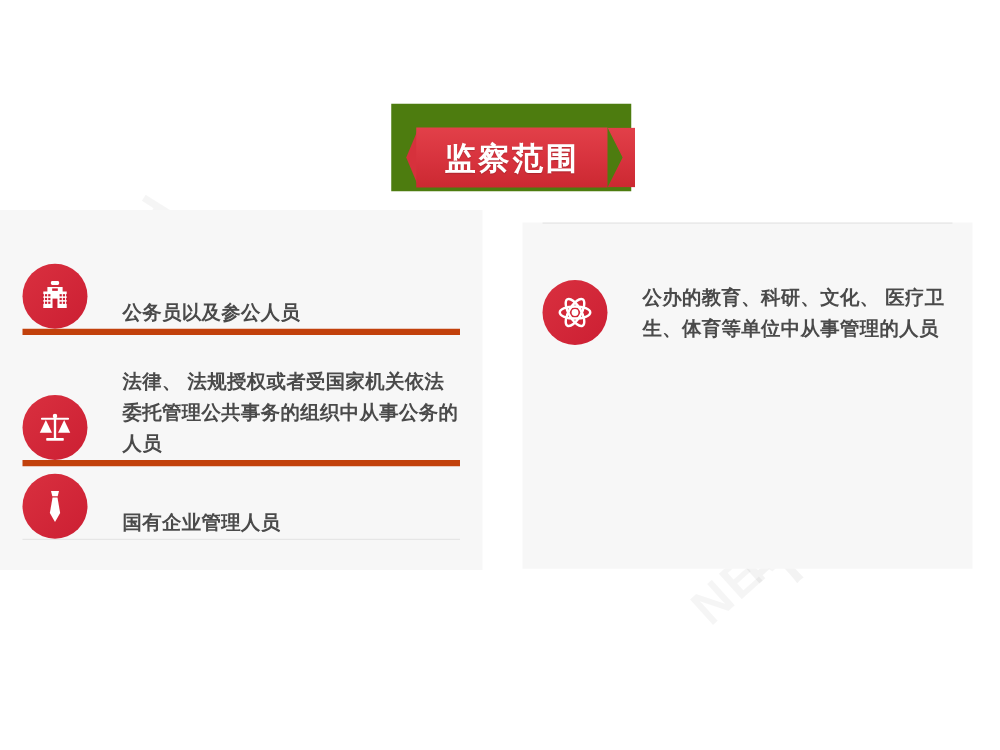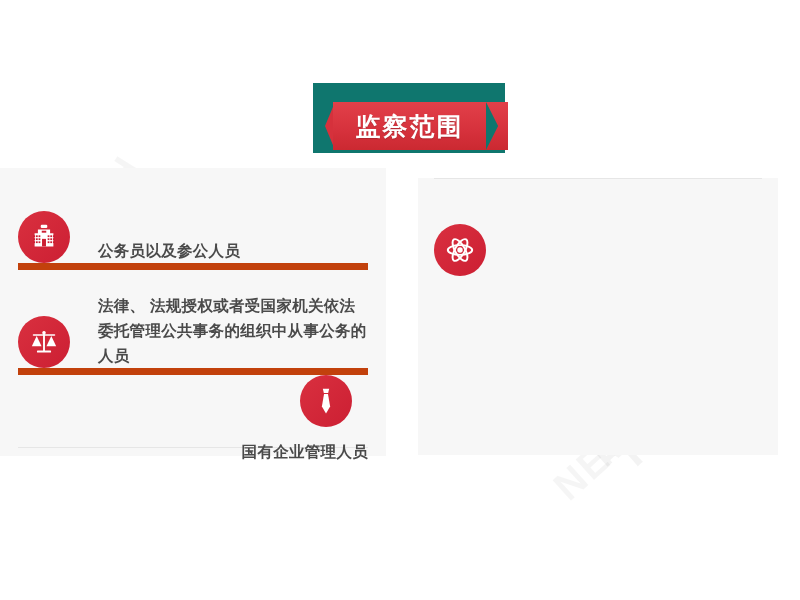--- a/index.html
+++ b/index.html
@@ -55,21 +55,21 @@
     opacity: 0.045;
   }
 
   
   .banner-wrap {
     position: absolute;
     left: 313px;
     top: 83px;
     width: 192px;
     height: 70px;
-    background: #0f766e;
+    background: #4d7c0f;
     z-index: 1;
   }
   
   .ribbon-body {
     position: absolute;
     left: 20px;
     top: 19px;
     width: 153px;
     height: 48px;
     background: linear-gradient(180deg, #e24049 0%, #d6313c 60%, #cb2931 100%);
@@ -135,21 +135,21 @@
     padding: 0 16px 0 16px;
   }
 
   .row {
     display: flex;
     align-items: flex-end;
     box-sizing: border-box;
     gap: 12px;
   }
   .row + .row {
-    border-top: 7px solid #c2410c;
+    border-top: 5px solid #c2410c;
   }
   .panel-right .row:first-child {
     border-top: 1px solid #e6e6e6;
   }
   .panel-left .row:last-child {
     border-bottom: 1px solid #e6e6e6;
   }
 
   .icon-badge {
     flex: 0 0 auto;
@@ -172,21 +172,21 @@
     color: #4a4a4a;
     font-size: 15.5px;
     line-height: 25px;
     font-weight: 700;
     letter-spacing: 0.3px;
   }
 
   
   .panel-left .row-1 { height: 95px; }
   .panel-left .row-2 { height: 105px; }
-  .panel-left .row-3 { height: 80px; flex-direction: column; }
+  .panel-left .row-3 { height: 64px; }
 
   .panel-right .row-1 { height: 98px; }
   .panel-right .row-2 { height: 92px; }
   .panel-right .row-3 { height: 87px; }
 </style>
 </head>
 <body>
 
 <div class="watermark-layer">
   <div class="wm wm-left">WWW.CH</div>
@@ -271,17 +271,18 @@
     <span class="icon-badge">
       <svg viewBox="0 0 32 32" aria-hidden="true">
         <g fill="none" stroke="#fff" stroke-width="2.1">
           <ellipse cx="16" cy="16" rx="13" ry="5.2"></ellipse>
           <ellipse cx="16" cy="16" rx="13" ry="5.2" transform="rotate(60 16 16)"></ellipse>
           <ellipse cx="16" cy="16" rx="13" ry="5.2" transform="rotate(120 16 16)"></ellipse>
         </g>
         <circle cx="16" cy="16" r="2.9" fill="#fff"></circle>
       </svg>
     </span>
+    <span class="row-label">公办的教育、科研、文化、 医疗卫生、体育等单位中从事管理的人员</span>
   </div>
 
 
 
 </div>
 
 </body></html>

